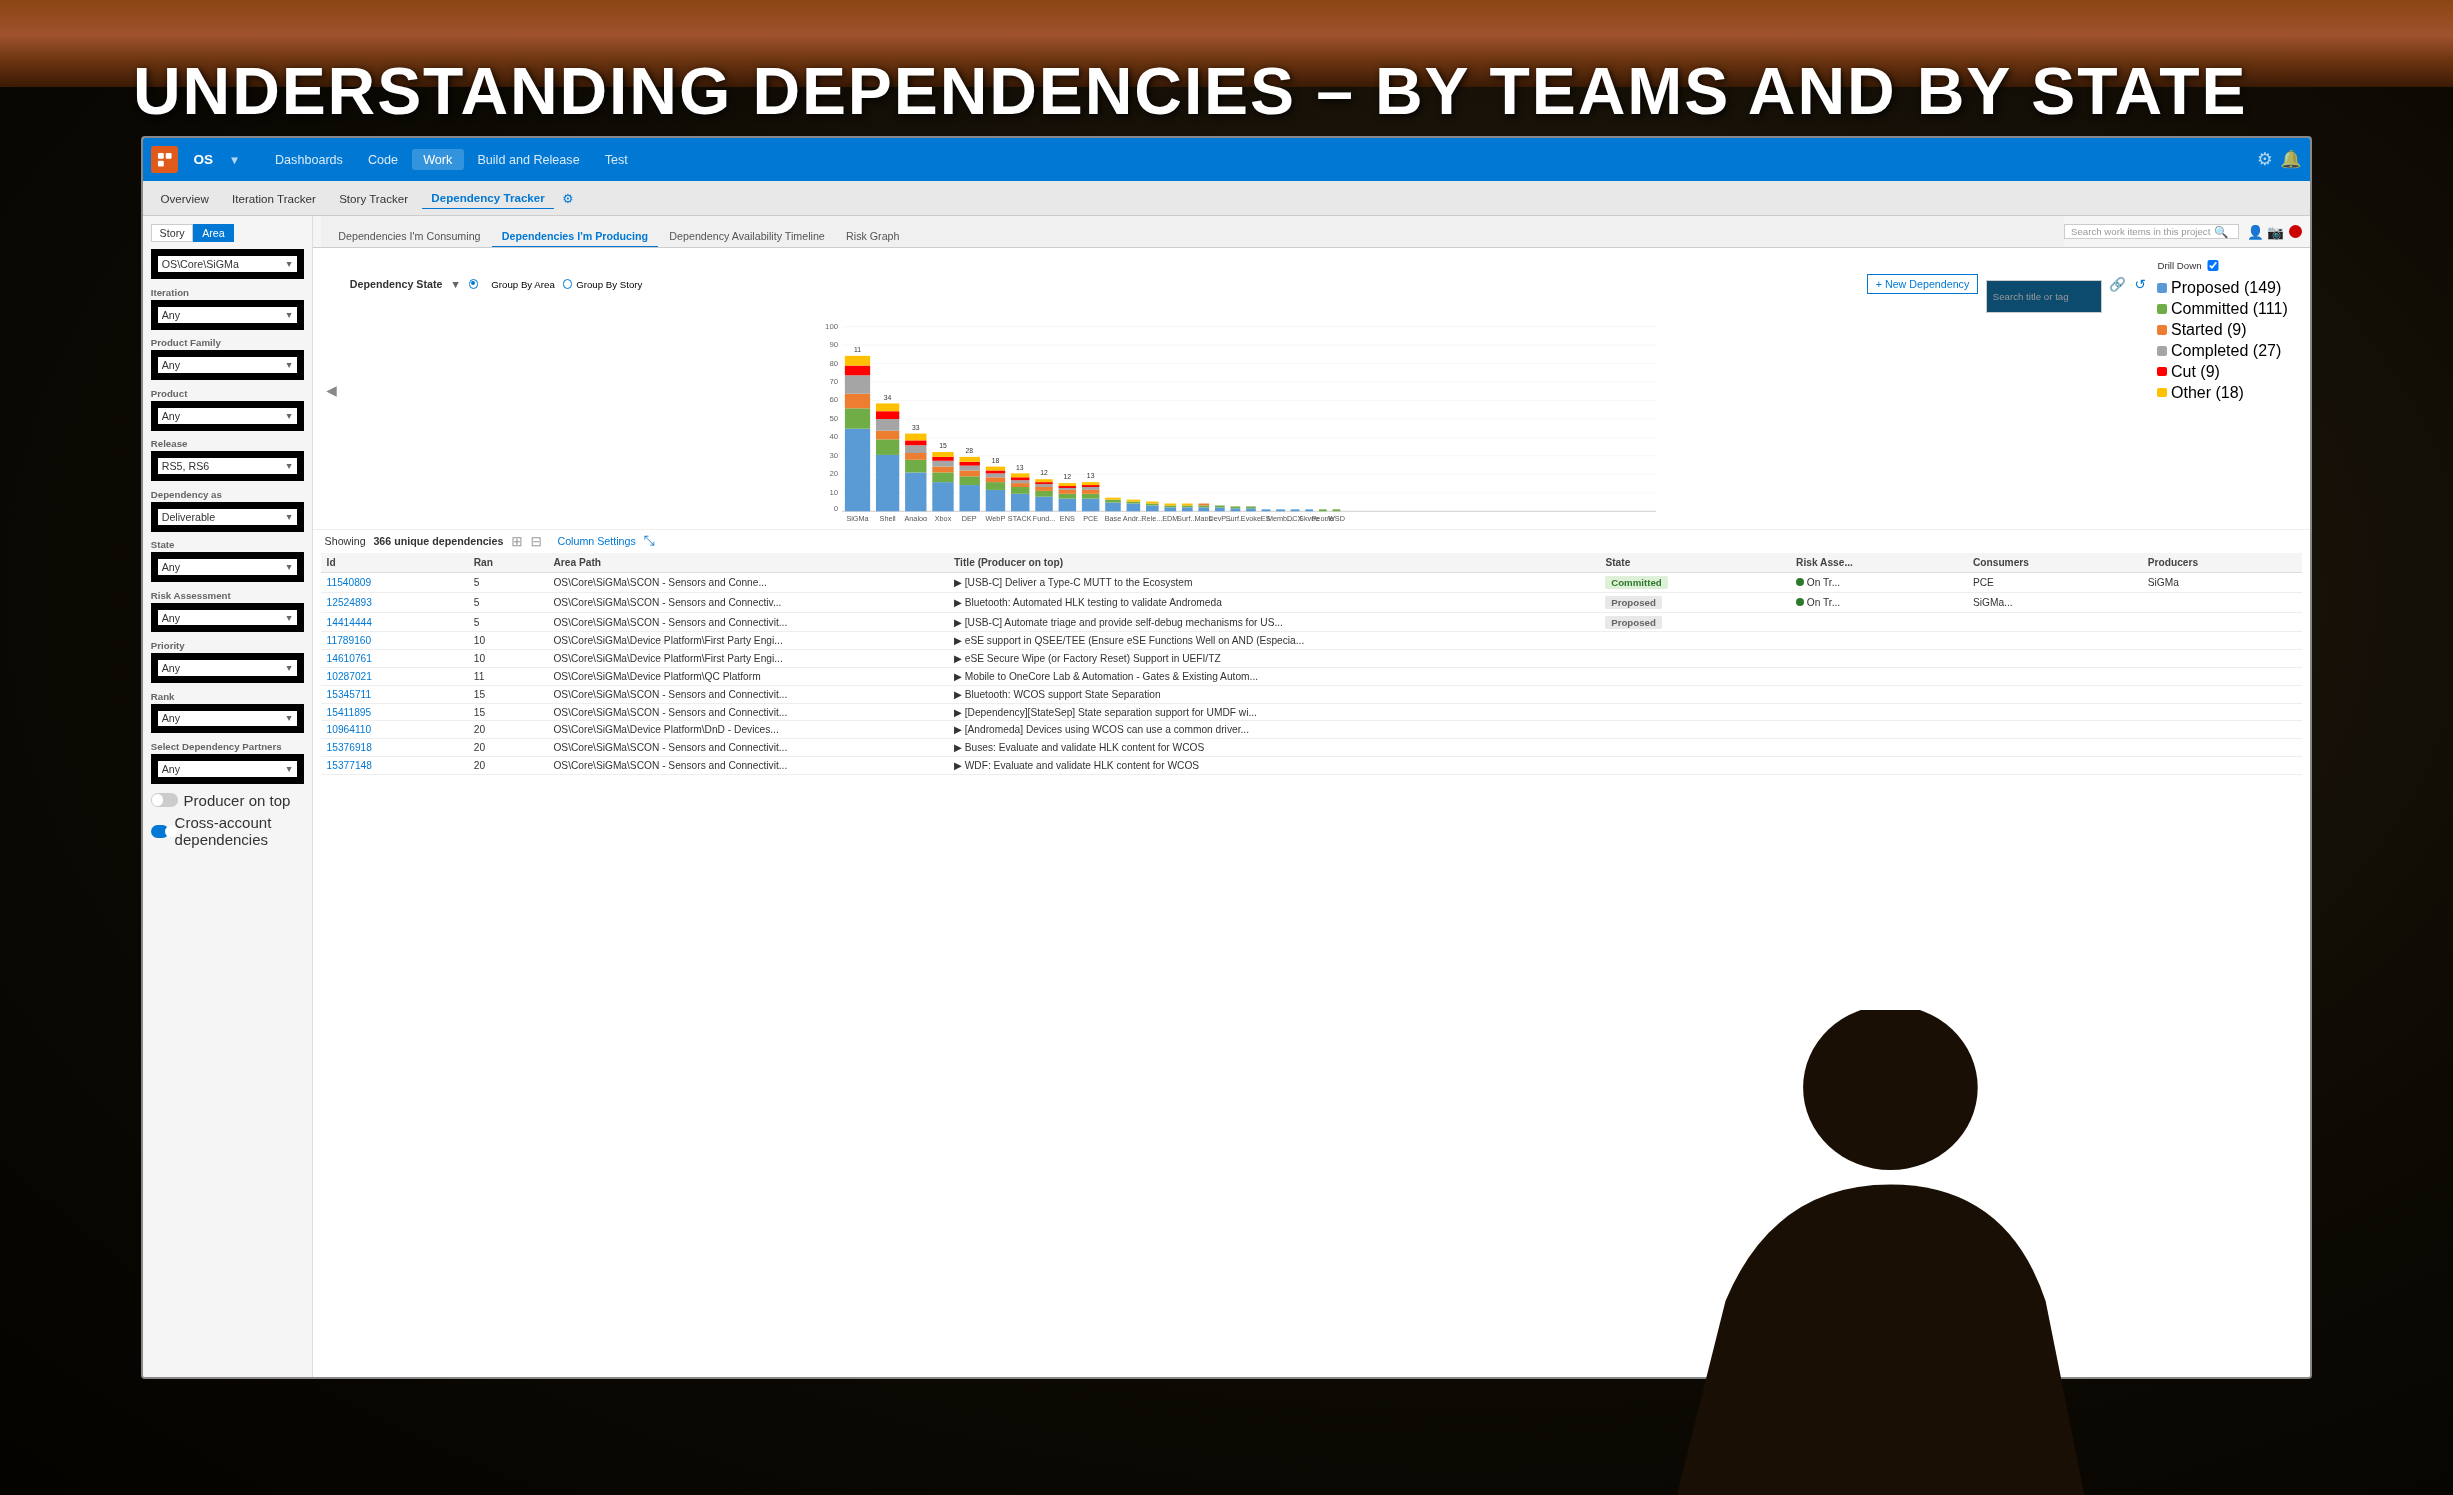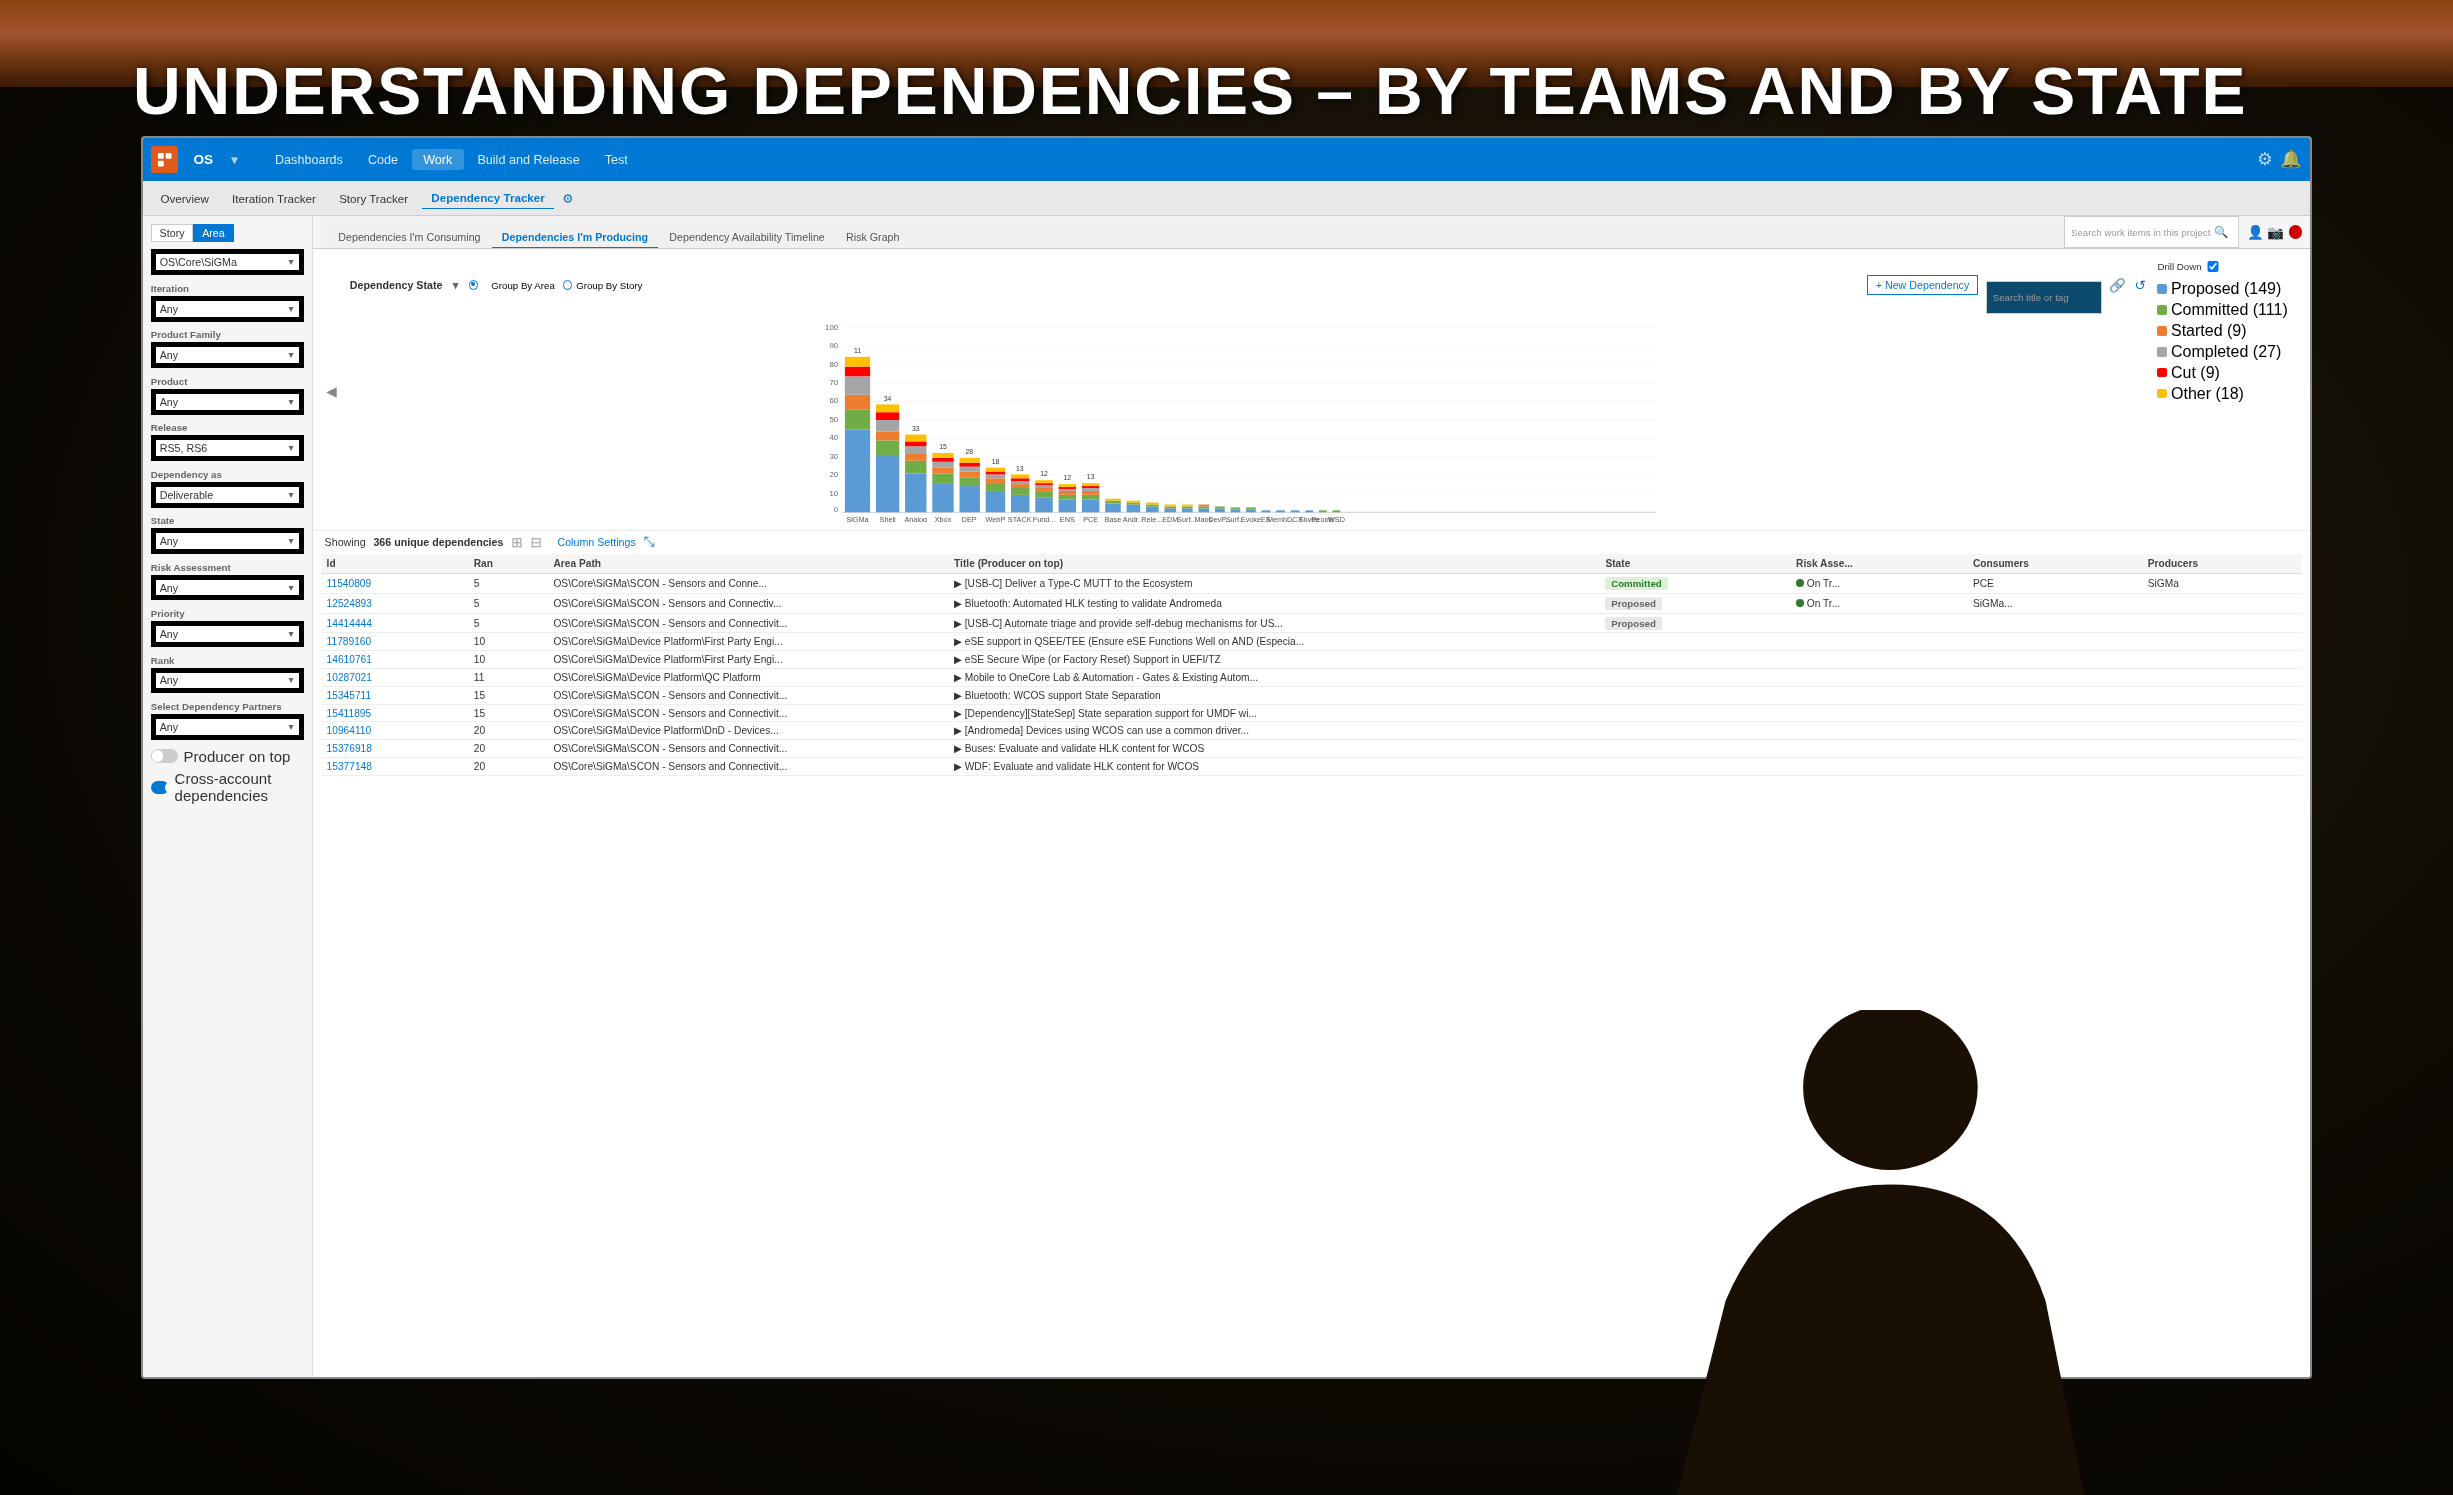--- a/index.html
+++ b/index.html
@@ -161,21 +161,21 @@
       color: #666;
       font-size: 9.7px;
       margin-bottom: 1.9px;
       font-weight: 600;
     }
 
     .filter-value {
       color: #333;
       font-size: 10.7px;
       background: white;
-      border: 5px solid #000000;
+      border: 7px solid #000000;
       padding: 1.9px 3.9px;
       width: 100%;
       display: flex;
       justify-content: space-between;
       align-items: center;
     }
 
     .filter-value .arrow { color: #666; font-size: 8.7px; }
 
     
@@ -534,21 +534,21 @@
     <div class="main-content">
 
       <div style="display:flex; align-items:center; border-bottom:1px solid #ccc; background:#f5f5f5; padding:0 7.8px;">
         <div class="content-tabs" style="border-bottom:none; flex:1;">
           <div class="content-tab">Dependencies I'm Consuming</div>
           <div class="content-tab active">Dependencies I'm Producing</div>
           <div class="content-tab">Dependency Availability Timeline</div>
           <div class="content-tab">Risk Graph</div>
         </div>
 
-        <div style="display:flex; align-items:center; background:white; border:1px solid #ccc; height:32px; padding:0 5.8px; margin-left:auto; min-width:175px;">
+        <div style="display:flex; align-items:center; background:white; border:1px solid #ccc; height:15px; padding:0 5.8px; margin-left:auto; min-width:175px;">
           <span style="font-size:9.7px; color:#999;">Search work items in this project</span>
           <span style="margin-left:3.9px; color:#666; font-size:11.6px;">🔍</span>
         </div>
         <div style="display:flex; align-items:center; gap:3.9px; margin-left:7.8px;">
           <span style="font-size:13.6px; color:#666; cursor:pointer;">👤</span>
           <span style="font-size:13.6px; color:#666; cursor:pointer;">📷</span>
           <div style="width:13.6px; height:13.6px; border-radius:50%; background:#c00;"></div>
         </div>
       </div>
 

